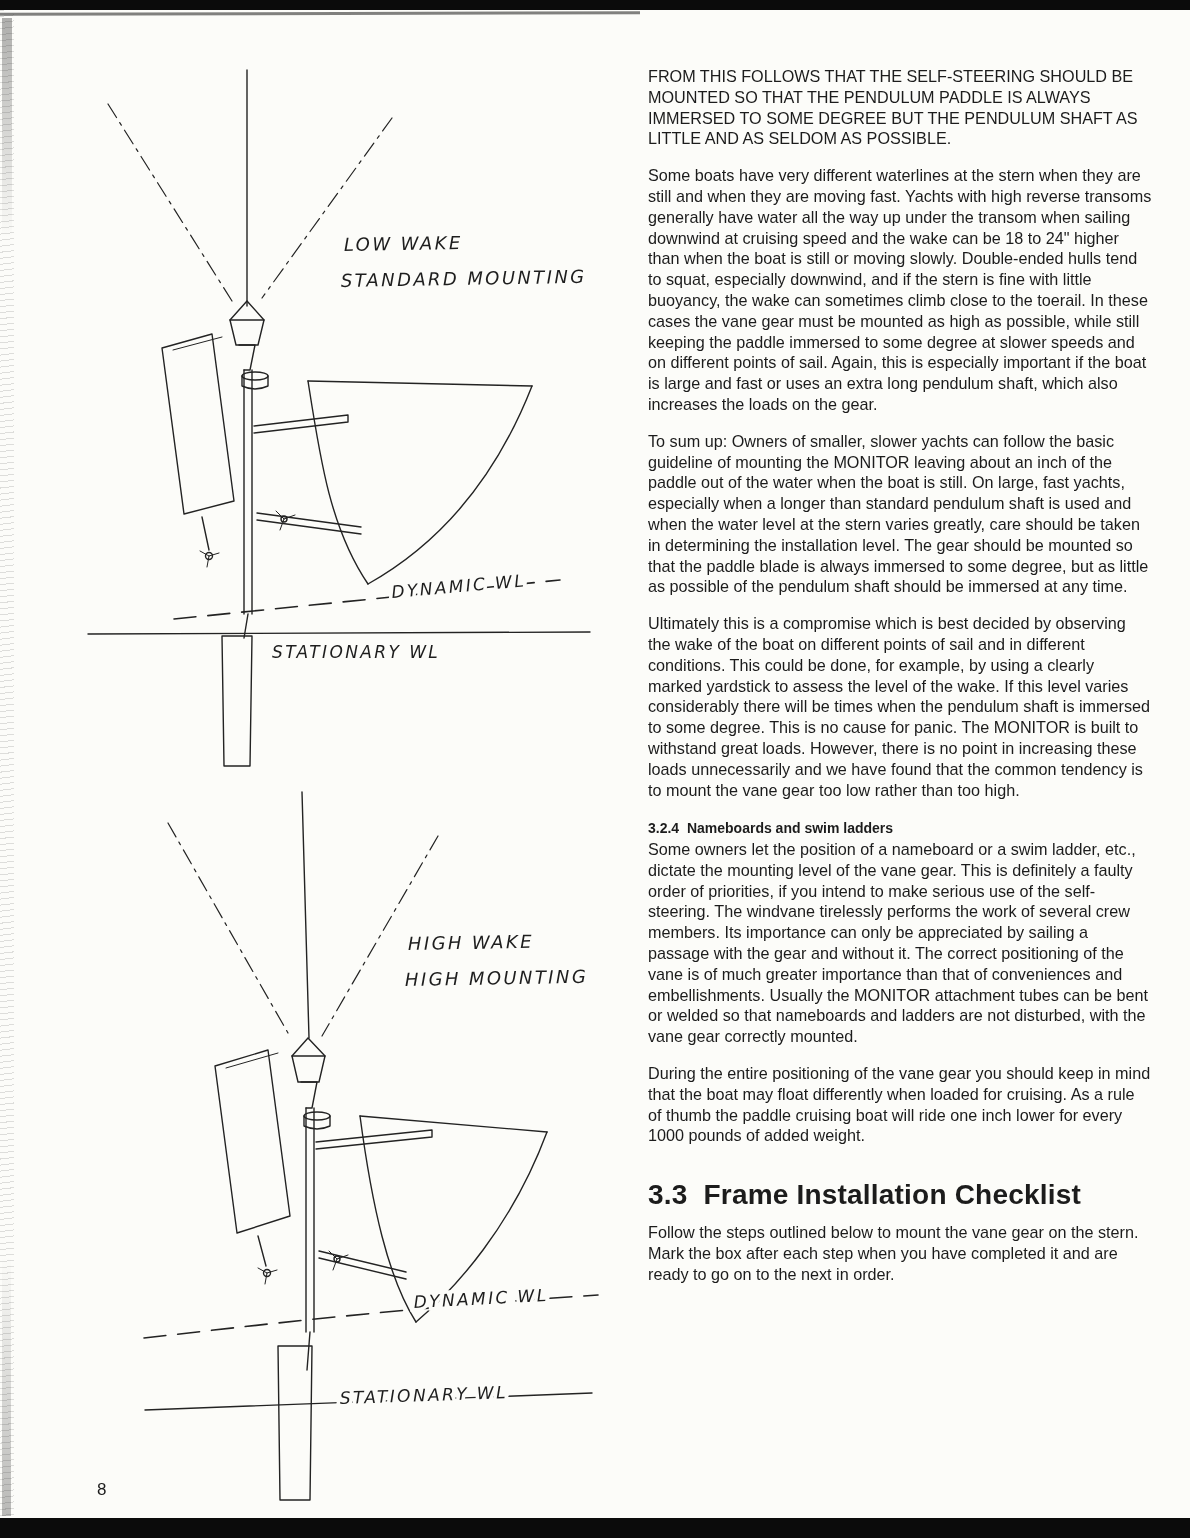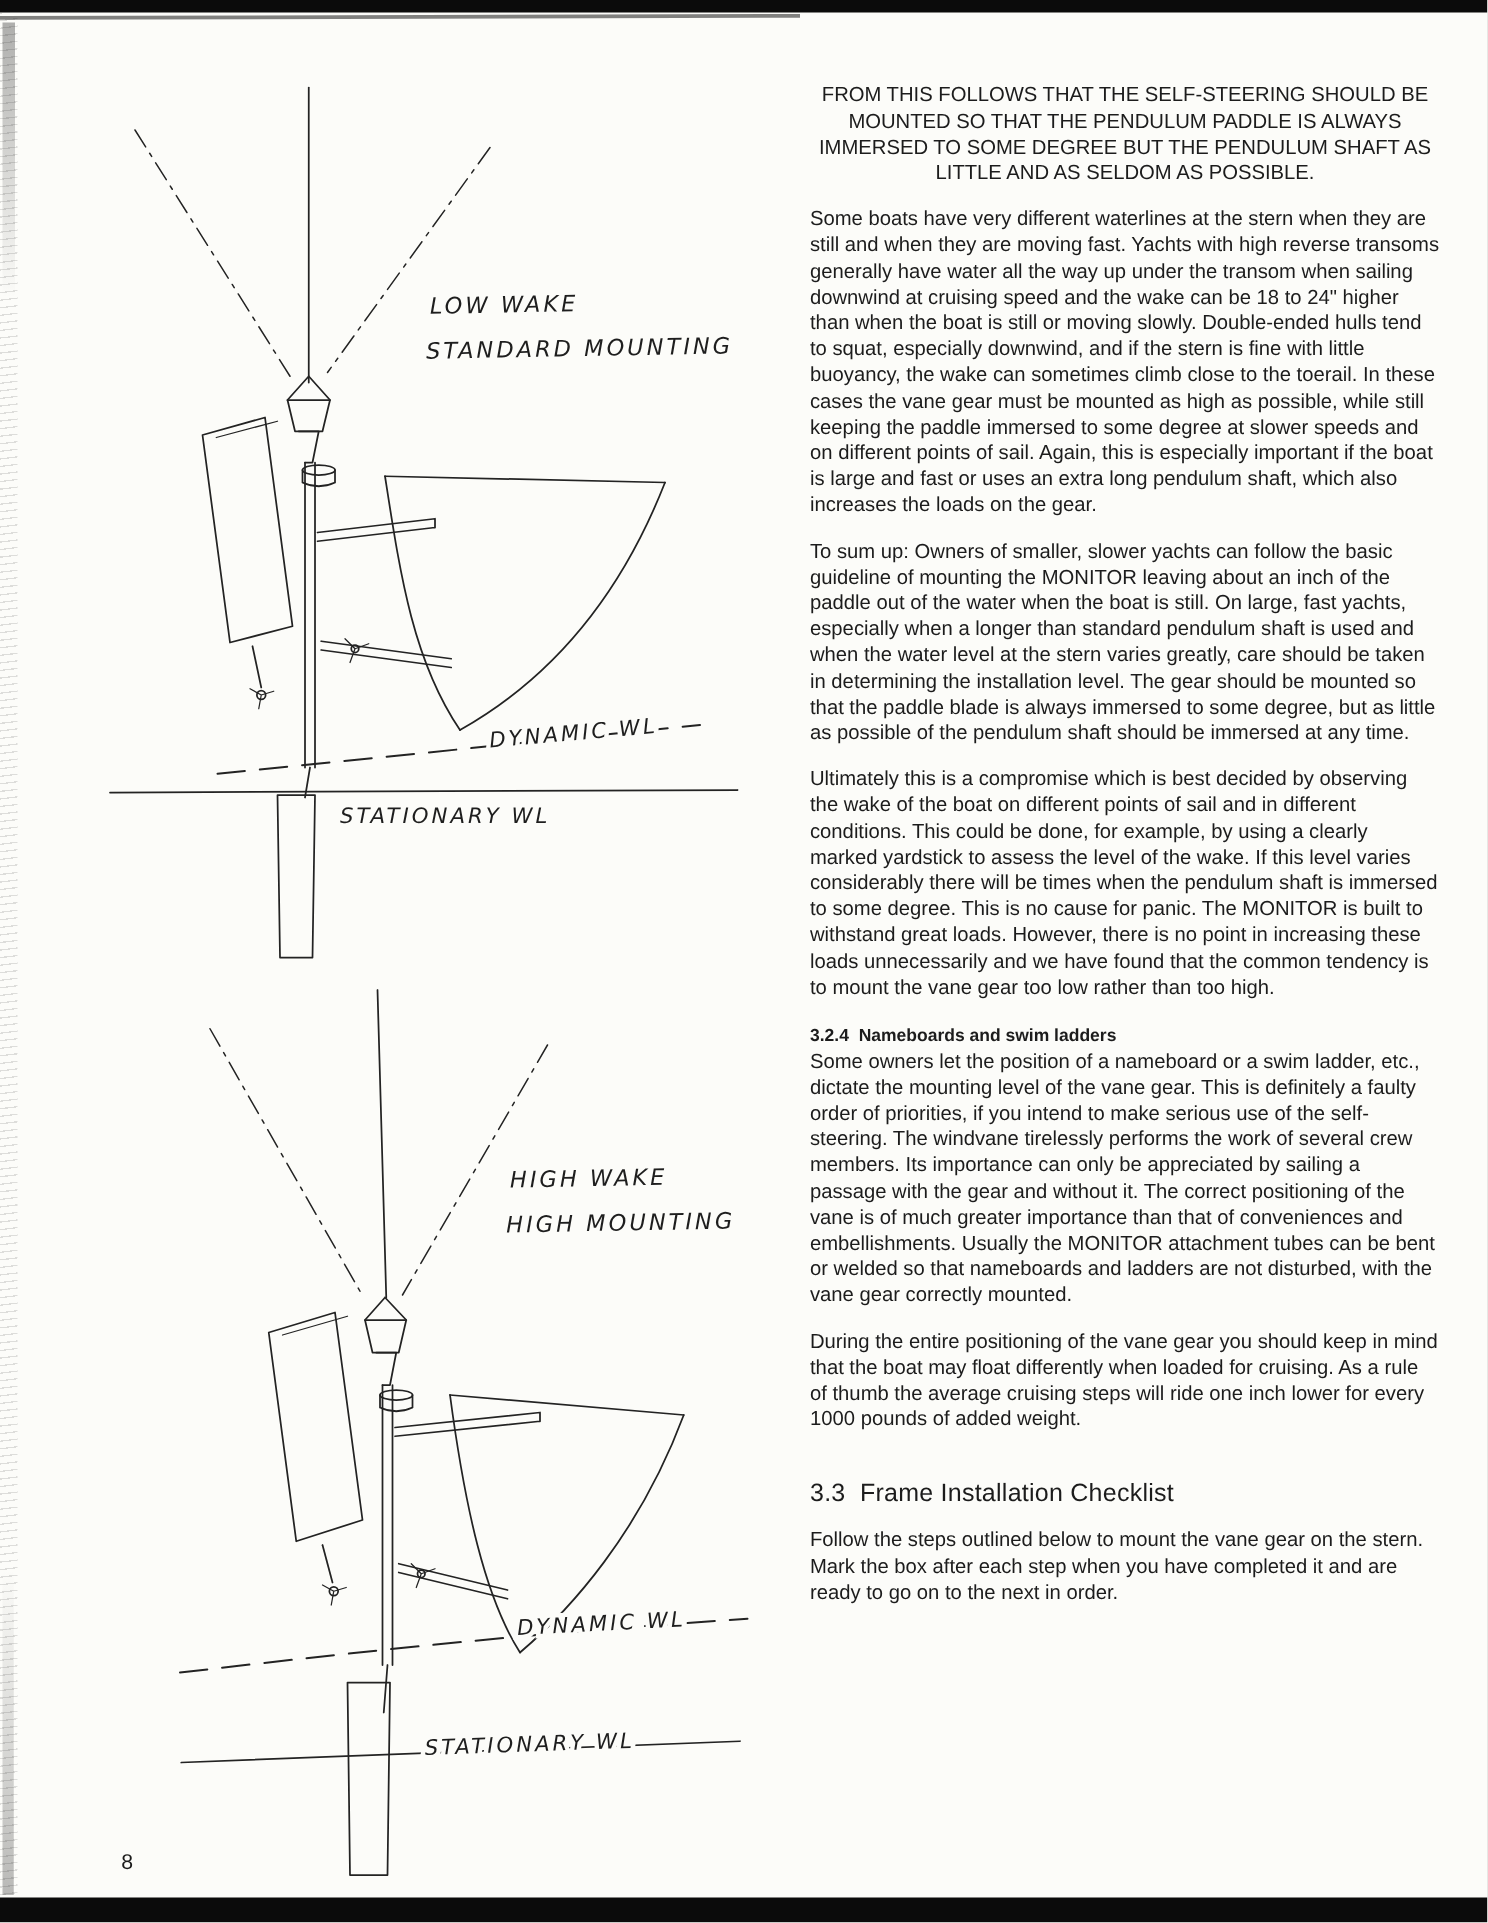--- a/index.html
+++ b/index.html
@@ -44,28 +44,28 @@
   .hand.big { font-size:18px; }
   .wl { paint-order:stroke; stroke:#fcfcf9; stroke-width:7px; }
 
   
   .text-col {
     position:absolute; left:648px; top:66px; width:504px;
     font-size:16.2px; line-height:20.8px;
     text-align:left;
   }
   .text-col p { margin:0 0 16px 0; }
-  .text-col p.caps { text-transform:none;text-align:center; }
+  .text-col p.caps { text-transform:none; }
   .text-col h4 {
     font-size:14px; line-height:20.8px; font-weight:bold;
     margin:18px 0 0 0; white-space:pre-wrap;
   }
   .text-col h4 + p { margin-top:0; }
   .text-col h2 {
-    font-size:20px; line-height:30px; font-weight:normal;
+    font-size:28px; line-height:30px; font-weight:bold;
     margin:34px 0 12px 0; white-space:pre-wrap; letter-spacing:.2px;
   }
 
   .page-number {
     position:absolute; left:97px; top:1480px;
     font-size:17px; color:#1c1c1c;
   }
 </style>
 </head>
 <body>
@@ -181,21 +181,21 @@
 
   <div class="text-col">
     <p class="caps">FROM THIS FOLLOWS THAT THE SELF-STEERING SHOULD BE MOUNTED SO THAT THE PENDULUM PADDLE IS ALWAYS IMMERSED TO SOME DEGREE BUT THE PENDULUM SHAFT AS LITTLE AND AS SELDOM AS POSSIBLE.</p>
     <p>Some boats have very different waterlines at the stern when they are still and when they are moving fast. Yachts with high reverse transoms generally have water all the way up under the transom when sailing downwind at cruising speed and the wake can be 18 to 24" higher than when the boat is still or moving slowly. Double-ended hulls tend to squat, especially downwind, and if the stern is fine with little buoyancy, the wake can sometimes climb close to the toerail. In these cases the vane gear must be mounted as high as possible, while still keeping the paddle immersed to some degree at slower speeds and on different points of sail. Again, this is especially important if the boat is large and fast or uses an extra long pendulum shaft, which also increases the loads on the gear.</p>
     <p>To sum up: Owners of smaller, slower yachts can follow the basic guideline of mounting the MONITOR leaving about an inch of the paddle out of the water when the boat is still. On large, fast yachts, especially when a longer than standard pendulum shaft is used and when the water level at the stern varies greatly, care should be taken in determining the installation level. The gear should be mounted so that the paddle blade is always immersed to some degree, but as little as possible of the pendulum shaft should be immersed at any time.</p>
     <p>Ultimately this is a compromise which is best decided by observing the wake of the boat on different points of sail and in different conditions. This could be done, for example, by using a clearly marked yardstick to assess the level of the wake. If this level varies considerably there will be times when the pendulum shaft is immersed to some degree. This is no cause for panic. The MONITOR is built to withstand great loads. However, there is no point in increasing these loads unnecessarily and we have found that the common tendency is to mount the vane gear too low rather than too high.</p>
 
     <h4>3.2.4  Nameboards and swim ladders</h4>
     <p>Some owners let the position of a nameboard or a swim ladder, etc., dictate the mounting level of the vane gear. This is definitely a faulty order of priorities, if you intend to make serious use of the self-steering. The windvane tirelessly performs the work of several crew members. Its importance can only be appreciated by sailing a passage with the gear and without it. The correct positioning of the vane is of much greater importance than that of conveniences and embellishments. Usually the MONITOR attachment tubes can be bent or welded so that nameboards and ladders are not disturbed, with the vane gear correctly mounted.</p>
 
-    <p>During the entire positioning of the vane gear you should keep in mind that the boat may float differently when loaded for cruising. As a rule of thumb the average cruising steps will ride one inch lower for every 1000 pounds of added weight.</p>
+    <p>During the entire positioning of the vane gear you should keep in mind that the boat may float differently when loaded for cruising. As a rule of thumb the paddle cruising boat will ride one inch lower for every 1000 pounds of added weight.</p>
 
     <h2>3.3  Frame Installation Checklist</h2>
     <p>Follow the steps outlined below to mount the vane gear on the stern. Mark the box after each step when you have completed it and are ready to go on to the next in order.</p>
   </div>
 
   <div class="page-number">8</div>
 
 </div>
 
 </body></html>

